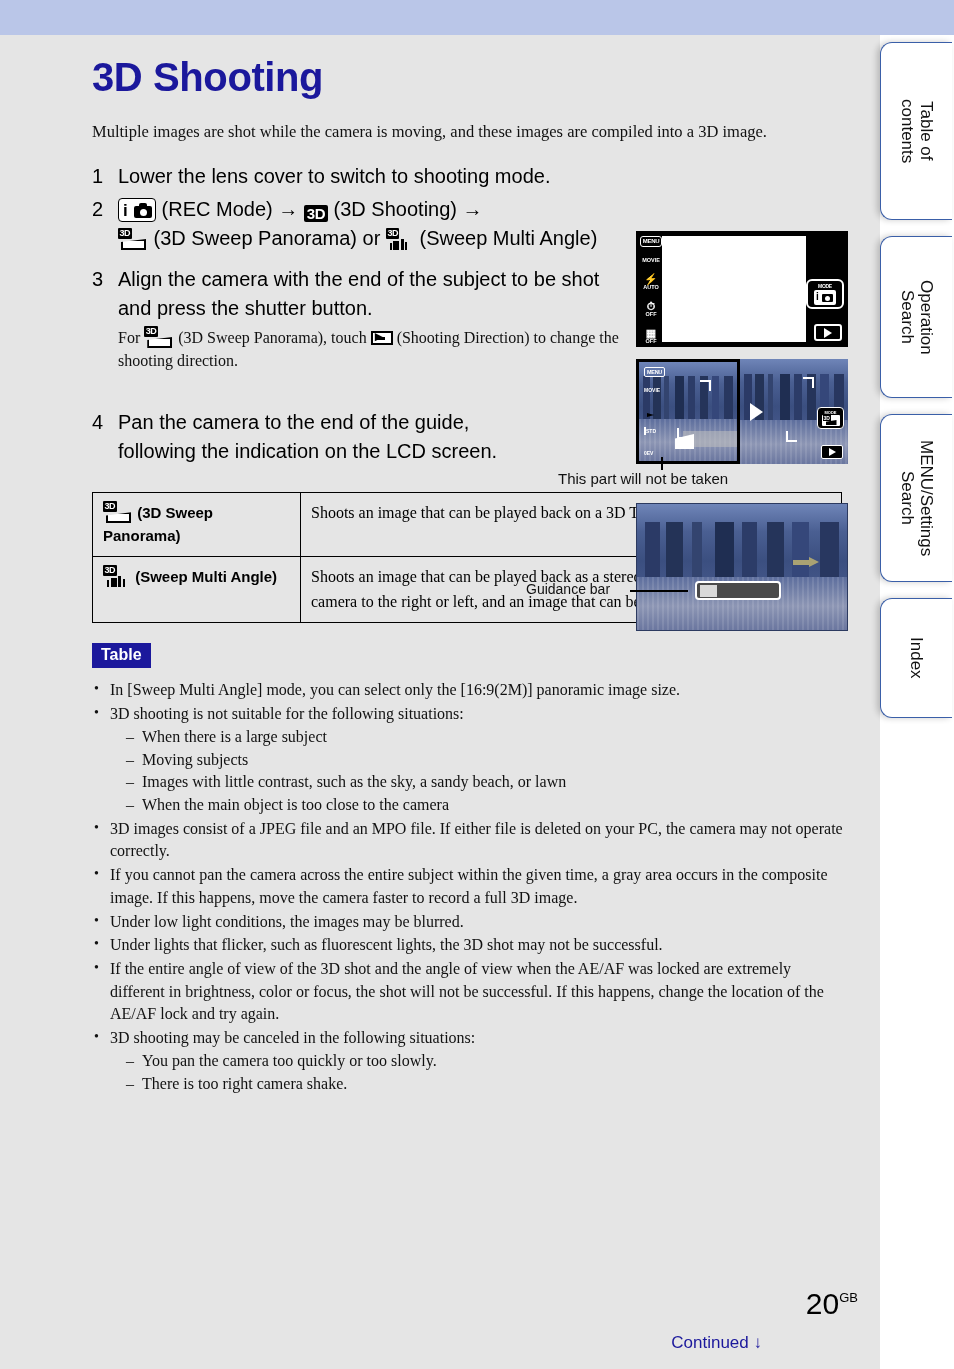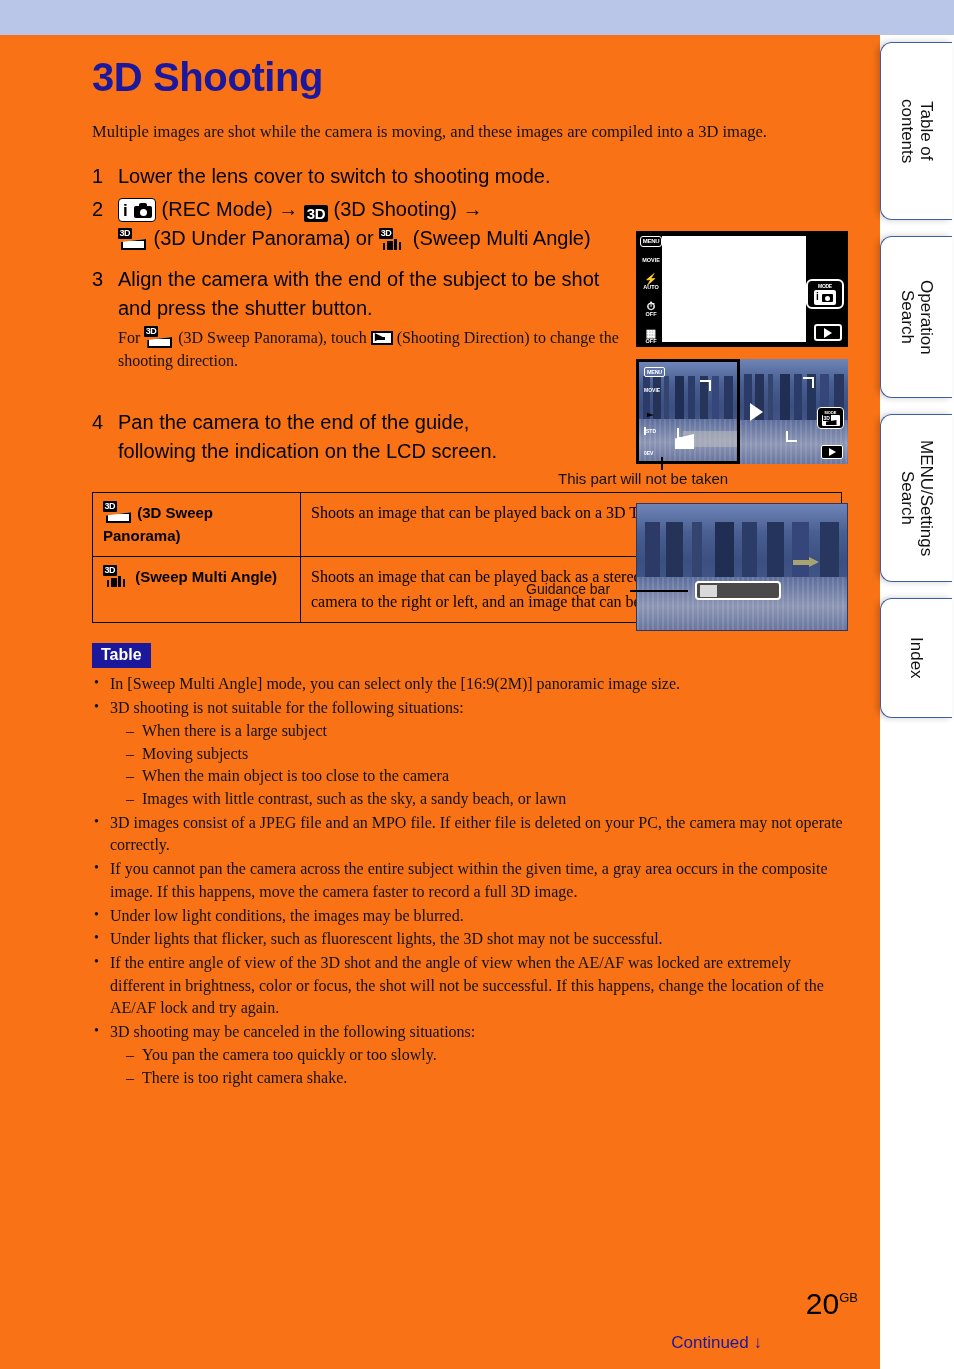--- a/index.html
+++ b/index.html
@@ -13,21 +13,21 @@
 
   
   .top-band {
     position: absolute; left: 0; top: 0; width: 954px; height: 35px;
     background: #bac6e8;
   }
 
   
   .page {
     position: absolute; left: 0; top: 35px; width: 880px; height: 1334px;
-    background: #f97316;
+    background: #e5e5e5;
   }
 
   .content { position: absolute; left: 92px; top: 0px; width: 770px; }
 
   h1.title {
     font-family: "Liberation Sans", sans-serif;
     font-size: 40px; font-weight: bold; color: #1b189c;
     letter-spacing: -0.4px;
     margin-top: 20px;
   }
@@ -323,21 +323,21 @@
     font-weight: bold; font-size: 15px; line-height: 1.5;
   }
   table.modes td.c2 { font-size: 16px; line-height: 1.55; }
 
   
   .notes-badge {
     display: inline-block; background: #1b189c; color: #fff;
     font-family: "Liberation Sans", sans-serif; font-weight: bold;
     font-size: 16px; padding: 3px 9px 4px; margin-top: 20px;
   }
-  ul.notes { list-style: none; margin-top: 5px; width: 755px; }
+  ul.notes { list-style: none; margin-top: 11px; width: 755px; }
   ul.notes > li {
     font-family: "Liberation Serif", serif; font-size: 16px; color: #111;
     line-height: 1.42; padding-left: 18px; position: relative; margin-bottom: 1px;
   }
   ul.notes > li::before {
     content: "\2022"; position: absolute; left: 2px; top: 0; font-size: 14px;
   }
   ul.subnotes { list-style: none; margin-left: 14px; }
   ul.subnotes > li {
     font-family: "Liberation Serif", serif; font-size: 16px; color: #111;
@@ -404,21 +404,21 @@
         <div class="step-num">2</div>
         <div class="step-body">
           <span class="ico ico-recmode"><span class="i">i</span><span class="cam"></span></span>
           <span>(REC Mode)</span>
           <span class="arrow">→</span>
           <span class="ico-3d">3D</span>
           <span>(3D Shooting)</span>
           <span class="arrow">→</span>
           <br>
           <span class="ico ico-sweeppan"><span class="badge">3D</span><span class="pan"></span></span>
-          <span>(3D Under Panorama) or</span>
+          <span>(3D Sweep Panorama) or</span>
           <span class="ico ico-sweepmulti"><span class="badge">3D</span><span class="bars">
                 <i></i>
                 <i></i>
                 <i></i>
                 <i></i>
               </span></span>
           <span>(Sweep Multi Angle)</span>
         </div>
       </div>
 
@@ -470,22 +470,22 @@
 
     
     <div class="notes-badge">Table</div>
     <ul class="notes">
       <li>In [Sweep Multi Angle] mode, you can select only the [16:9(2M)] panoramic image size.</li>
       <li>
         <span>3D shooting is not suitable for the following situations:</span>
         <ul class="subnotes">
           <li>When there is a large subject</li>
           <li>Moving subjects</li>
+          <li>Images with little contrast, such as the sky, a sandy beach, or lawn</li>
           <li>When the main object is too close to the camera</li>
-          <li>Images with little contrast, such as the sky, a sandy beach, or lawn</li>
         </ul>
       </li>
       <li>3D images consist of a JPEG file and an MPO file. If either file is deleted on your PC, the camera may not operate correctly.</li>
       <li>If you cannot pan the camera across the entire subject within the given time, a gray area occurs in the composite image. If this happens, move the camera faster to record a full 3D image.</li>
       <li>Under low light conditions, the images may be blurred.</li>
       <li>Under lights that flicker, such as fluorescent lights, the 3D shot may not be successful.</li>
       <li>If the entire angle of view of the 3D shot and the angle of view when the AE/AF was locked are extremely different in brightness, color or focus, the shot will not be successful. If this happens, change the location of the AE/AF lock and try again.</li>
       <li>
         <span>3D shooting may be canceled in the following situations:</span>
         <ul class="subnotes">

